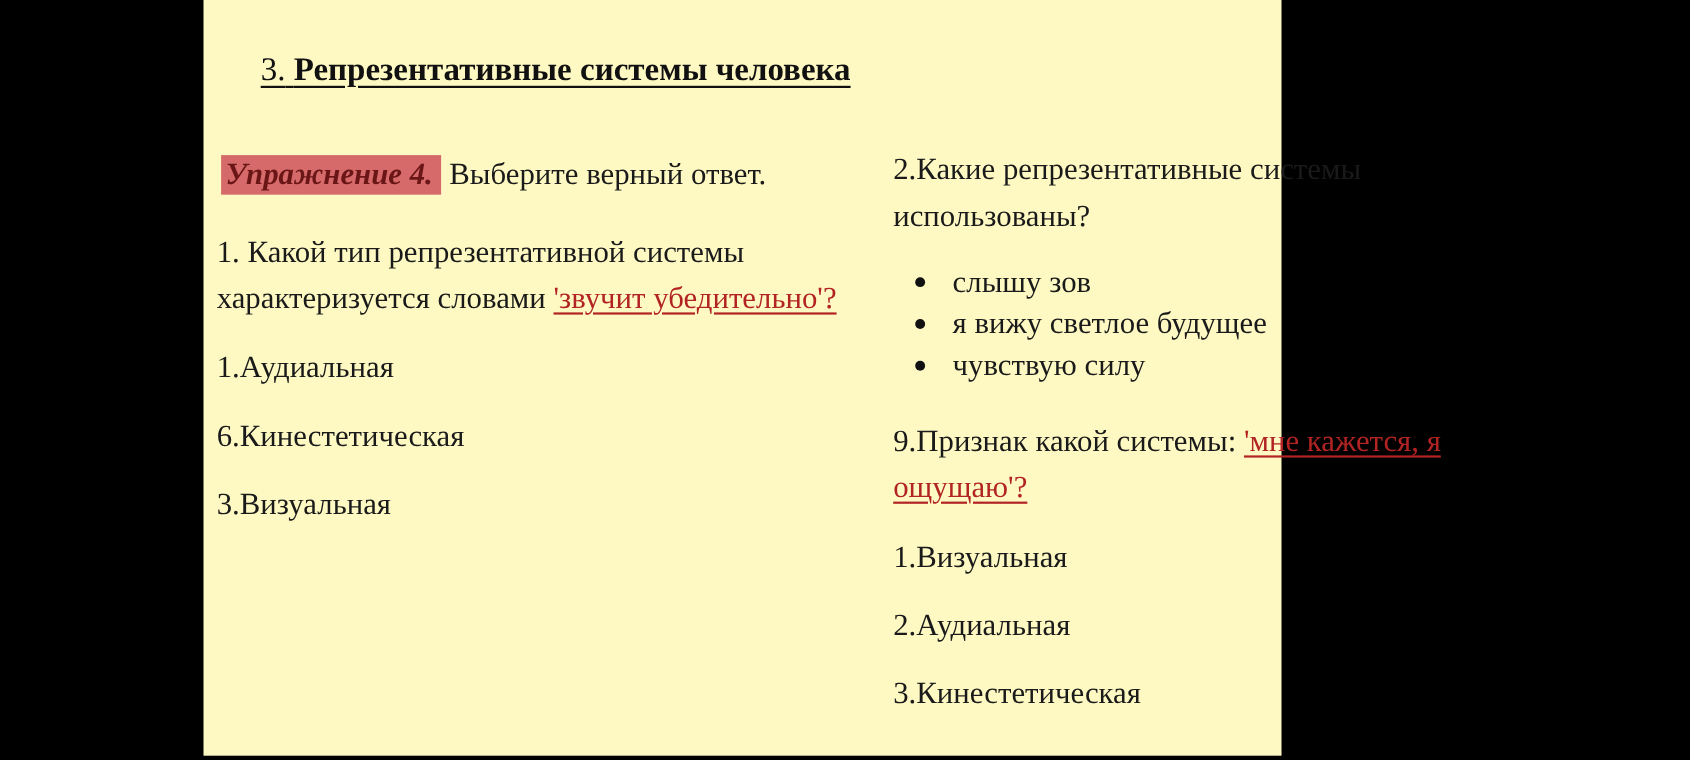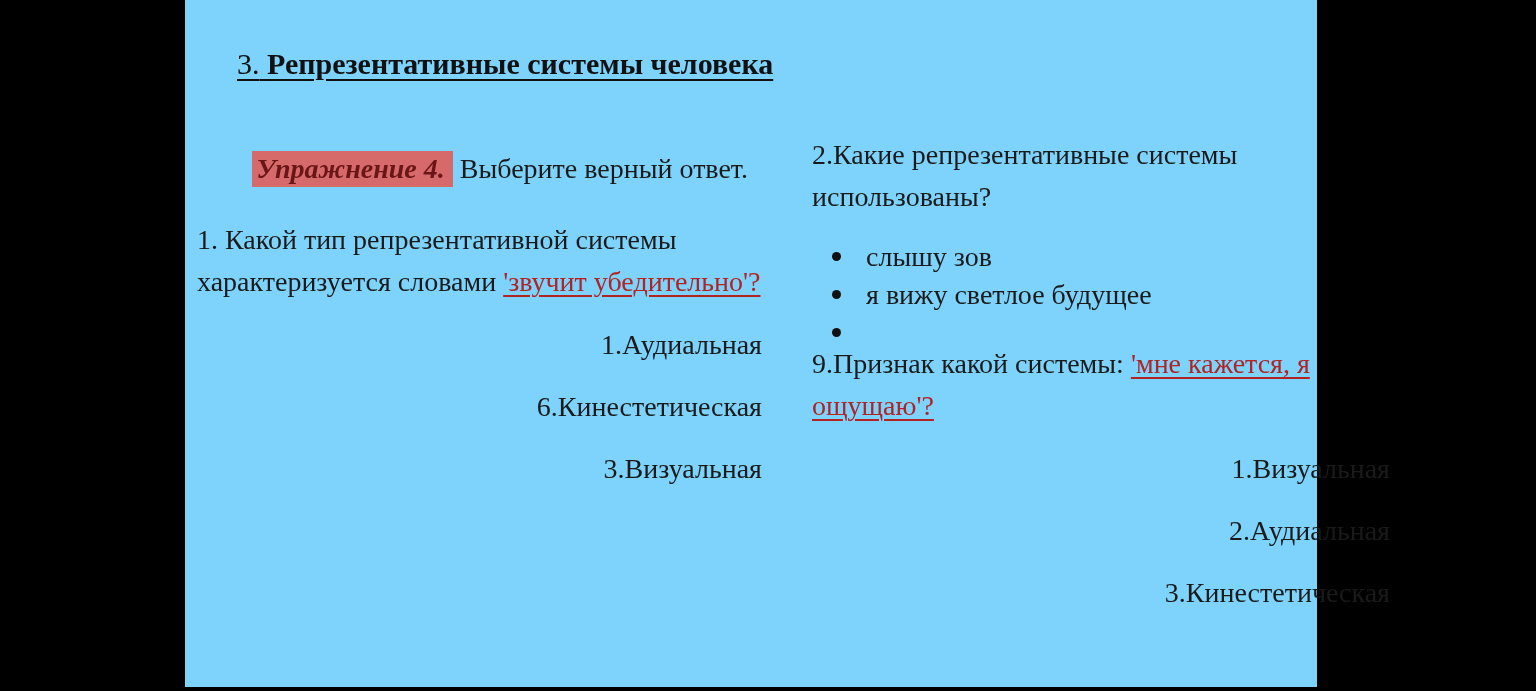--- a/index.html
+++ b/index.html
@@ -12,23 +12,23 @@
     background: #000000;
     position: relative;
     overflow: hidden;
     font-family: "Liberation Serif", serif;
     color: #1a1a1a;
   }
   .page {
     position: absolute;
     left: 185px;
     top: 0;
-    width: 1132px;
+    width: 980px;
     height: 687px;
-    background: #7dd3fc;
+    background: #fef9c3;
     box-sizing: border-box;
   }
   .title {
     margin: 46px 0 0 52px;
     font-size: 30px;
     line-height: 36px;
     text-decoration: underline;
     text-decoration-thickness: 2px;
     text-underline-offset: 5px;
     color: #111111;
@@ -52,39 +52,39 @@
     flex: none;
   }
 
   .body-text {
     font-size: 28px;
     line-height: 42px;
     color: #1a1a1a;
   }
   p { margin: 0; }
 
-  .exercise-line { margin: 14px; text-align: right; }
+  .exercise-line { margin: 4px; }
   .exercise-label {
     background: #d66a6a;
     color: #6b1616;
     font-weight: bold;
     font-style: italic;
     padding: 2px 8px 3px 4px;
   }
   .red-phrase {
     color: #b22424;
     text-decoration: underline;
     text-decoration-color: #b22424;
     text-decoration-thickness: 2px;
     text-underline-offset: 4px;
   }
   .question { margin-top: 29px; }
   .q-first { margin-top: 0; }
   .answer { margin-top: 21px; line-height: 41px; }
-  .answers-group { margin-top: 10px; text-align: right; }
+  .answers-group { margin-top: 10px; }
 
   ul.bullet-list {
     margin: 20px 0 0 0;
     padding: 0;
     list-style: none;
   }
   ul.bullet-list li {
     position: relative;
     padding-left: 54px;
     font-size: 28px;
@@ -121,21 +121,21 @@
         <p class="answer">3.Визуальная</p>
       </div>
     </div>
 
     <div class="col-right body-text">
       <p class="question q-first">2.Какие репрезентативные системы использованы?</p>
 
       <ul class="bullet-list">
         <li><span class="bullet-dot"></span><span>слышу зов</span></li>
         <li><span class="bullet-dot"></span><span>я вижу светлое будущее</span></li>
-        <li><span class="bullet-dot"></span></li>
+        <li><span class="bullet-dot"></span><span>чувствую силу</span></li>
       </ul>
 
       <p class="question"><span>9.Признак какой системы: </span><span class="red-phrase">'мне кажется, я ощущаю'?</span></p>
 
       <div class="answers-group">
         <p class="answer">1.Визуальная</p>
         <p class="answer">2.Аудиальная</p>
         <p class="answer">3.Кинестетическая</p>
       </div>
     </div>

